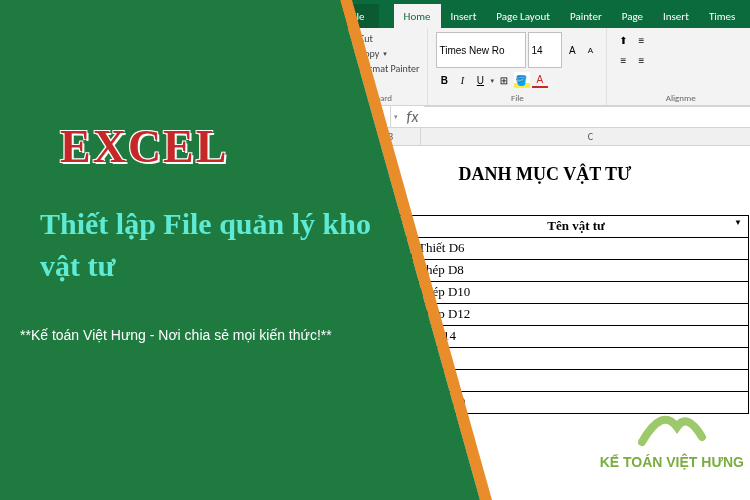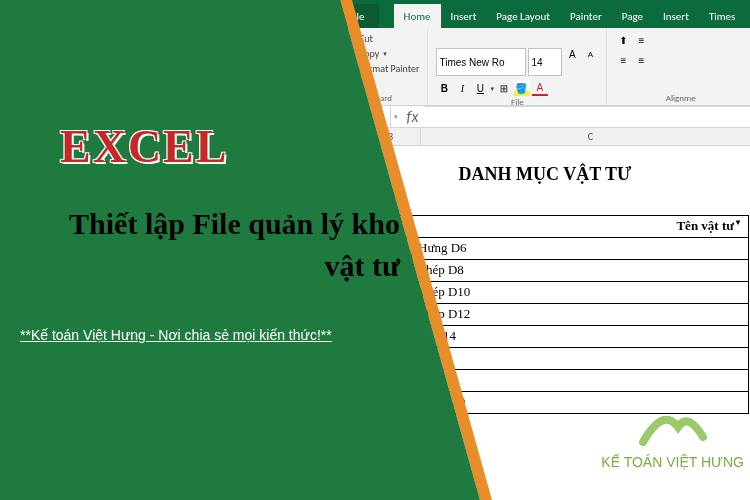--- a/index.html
+++ b/index.html
@@ -32,32 +32,31 @@
   font-weight: 900;
   color: #c62828;
   text-shadow: 2px 2px 0 #fff, -1px -1px 0 #fff, 1px -1px 0 #fff, -1px 1px 0 #fff;
   letter-spacing: 2px;
   margin: 120px 0 0 60px;
 }
 .left-panel .subtitle {
   font-family: 'Comic Sans MS', cursive;
   font-size: 30px;
   font-weight: bold;
-  color: #000000;
+  color: #5eead4;
   margin: 30px 0 0 40px;
   line-height: 1.4;
   width: 360px;
-  text-align: right;
+  text-align: left;
 }
 .left-panel .tagline {
   font-family: Arial, sans-serif;
   font-size: 14px;
   color: #fff;
   margin: 40px 0 0 20px;
-  text-decoration: underline;
 }
 
 
 .excel-window {
   position: absolute;
   top: 0;
   left: 335px;
   width: 420px;
   height: 500px;
   background: #fff;
@@ -101,22 +100,21 @@
 .clip-item { display: flex; align-items: center; gap: 4px; font-size: 10px; }
 .clip-icon { width: 12px; height: 12px; }
 .font-controls { display: flex; flex-direction: column; gap: 4px; }
 .font-row { display: flex; gap: 2px; align-items: center; }
 .font-select {
   border: 1px solid #c0c0c0;
   font-size: 10px;
   padding: 1px 2px;
   background: #fff;
   width: 90px;
-  height: 28px;
-  margin-top: 16px;
+  height: 36px;
 }
 .size-select { width: 34px; }
 .font-btn { width: 16px; height: 16px; display: flex; align-items: center; justify-content: center; font-size: 10px; border: none; background: transparent; cursor: pointer; }
 
 .formula-bar {
   display: flex;
   height: 22px;
   border-bottom: 1px solid #d4d4d4;
   background: #fff;
   align-items: center;
@@ -167,31 +165,31 @@
   border-collapse: collapse;
   width: 100%;
   font-family: 'Times New Roman', serif;
   font-size: 13px;
 }
 .data-table th, .data-table td {
   border: 1px solid #000;
   padding: 2px 6px;
   height: 22px;
 }
-.data-table th { text-align: right; font-weight: bold; }
+.data-table th { text-align: center; font-weight: bold; }
 .data-table th .filter-arrow { float: right; font-size: 8px; }
 .spacer-row td { height: 24px; border: none; }
 
 .watermark {
   position: absolute;
   right: 6px;
   bottom: 30px;
   font-family: Arial, sans-serif;
   font-size: 14px;
-  font-weight: normal;
+  font-weight: bold;
   color: #7aad3f;
   text-align: right;
   z-index: 15;
 }
 .watermark svg { display: block; margin: 0 auto 2px; }
 </style>
 </head>
 <body>
 
 <div class="left-panel">
@@ -302,21 +300,21 @@
       <tr>
         <th style="width:70px">
           <span>t tư</span><span class="filter-arrow">▼</span>
         </th>
         <th>
           <span>Tên vật tư</span><span class="filter-arrow">▼</span>
         </th>
       </tr>
       <tr>
             <td></td>
-            <td>Hưng D6</td>
+            <td>Thiết D6</td>
           </tr>
       <tr>
             <td></td>
             <td>Thép D8</td>
           </tr>
       <tr>
             <td></td>
             <td>Thép D10</td>
           </tr>
       <tr>

